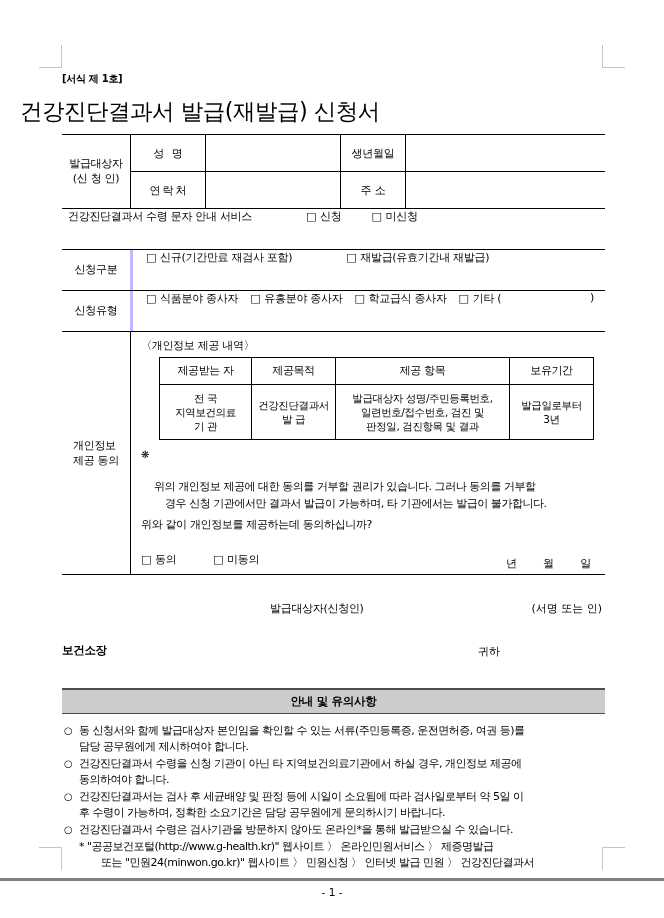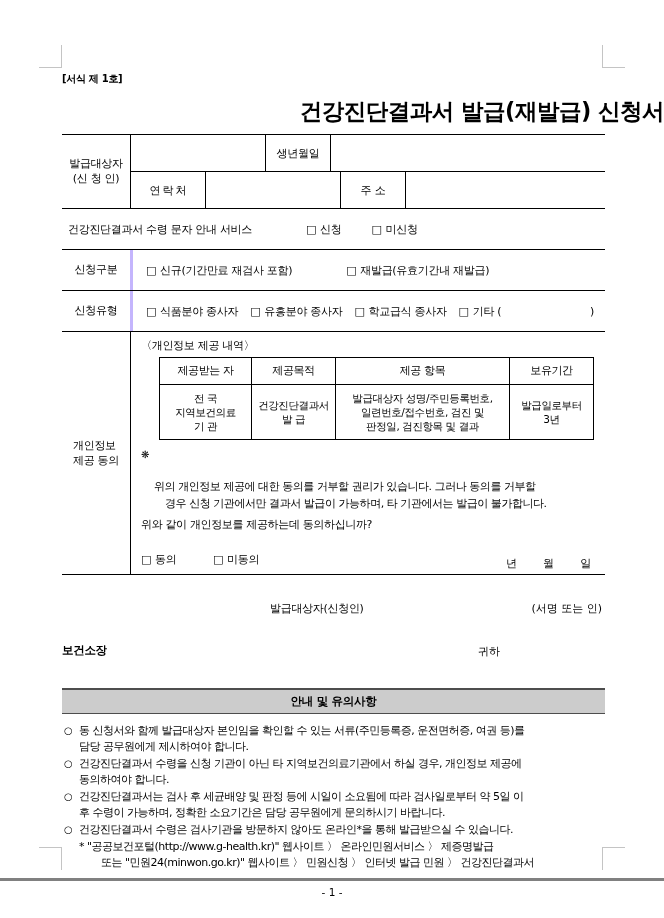--- a/index.html
+++ b/index.html
@@ -46,25 +46,25 @@
     font-weight: bold;
     letter-spacing: -0.3px;
   }
 
   
   .doc-title {
     position: absolute;
     left: 0;
     top: 96px;
     width: 664px;
-    text-align: right;
-    padding-left: 32px;
+    text-align: left;
+    padding-left: 20px;
     box-sizing: border-box;
     font-size: 22.5px;
-    font-weight: bold;
+    font-weight: normal;
     letter-spacing: -0.5px;
   }
 
   
   .form {
     position: absolute;
     left: 62px;
     top: 134px;
     width: 543px;
   }
@@ -112,21 +112,20 @@
     letter-spacing: -0.2px;
   }
   .ap-val2 { flex: 1 1 auto; border-left: 1px solid #000; }
   .ap-divider { height: 0; border-top: 1px solid #000; margin-left: 68px; }
 
   
   .simple-row { display: flex; height: 40px; align-items: center; }
   .simple-row .body {
     flex: 1 1 auto;
     display: flex;
-    align-items: center;
     font-size: 11px;
     letter-spacing: -0.3px;
     padding-left: 13px;
     box-sizing: border-box;
     height: 100%;
   }
   .simple-row .body.bordered { border-left: 3px solid #c4b5fd; }
   .simple-row .body.nobord { padding-left: 6px; }
 
   .cb { margin-right: 4px; font-size: 11px; }
@@ -323,20 +322,21 @@
     <div class="rule"></div>
     <div class="applicant">
       <div class="lbl">
         <div>
           <div>발급대상자</div>
           <div>(신 청 인)</div>
         </div>
       </div>
       <div class="stack">
         <div class="applicant-row">
+          <div class="ap-key">성  명</div>
           <div class="ap-val"></div>
           <div class="ap-key2">생년월일</div>
           <div class="ap-val2"></div>
         </div>
         <div class="ap-divider" style="margin-left:0"></div>
         <div class="applicant-row">
           <div class="ap-key">연락처</div>
           <div class="ap-val"></div>
           <div class="ap-key2">주  소</div>
           <div class="ap-val2"></div>

